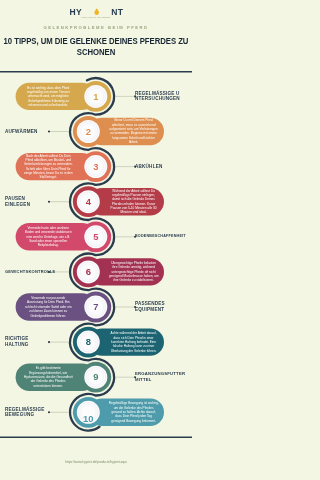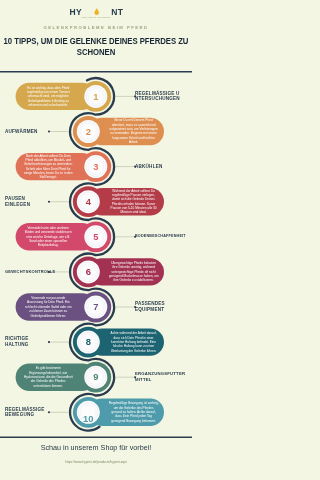--- a/index.html
+++ b/index.html
@@ -292,15 +292,14 @@
   <div class="tip-number" style="left:76.30px;top:335.10px;width:24px;color:#1C6472;">
    <span>8</span>
   </div>
   <div class="tip-number" style="left:83.80px;top:370.20px;width:24px;color:#4E8375;">
    <span>9</span>
   </div>
   <div class="tip-number" style="left:76.30px;top:412px;width:24px;color:#4E9CAB;">
    <span>10</span>
   </div>
 
- <div class="footer-cta">Schau in unserem Shop für vorbei!</div>
  <div class="footer-url">https://www.hyjoint.de/products/hyjoint-equi</div>
 </div>
 
 </body></html>

